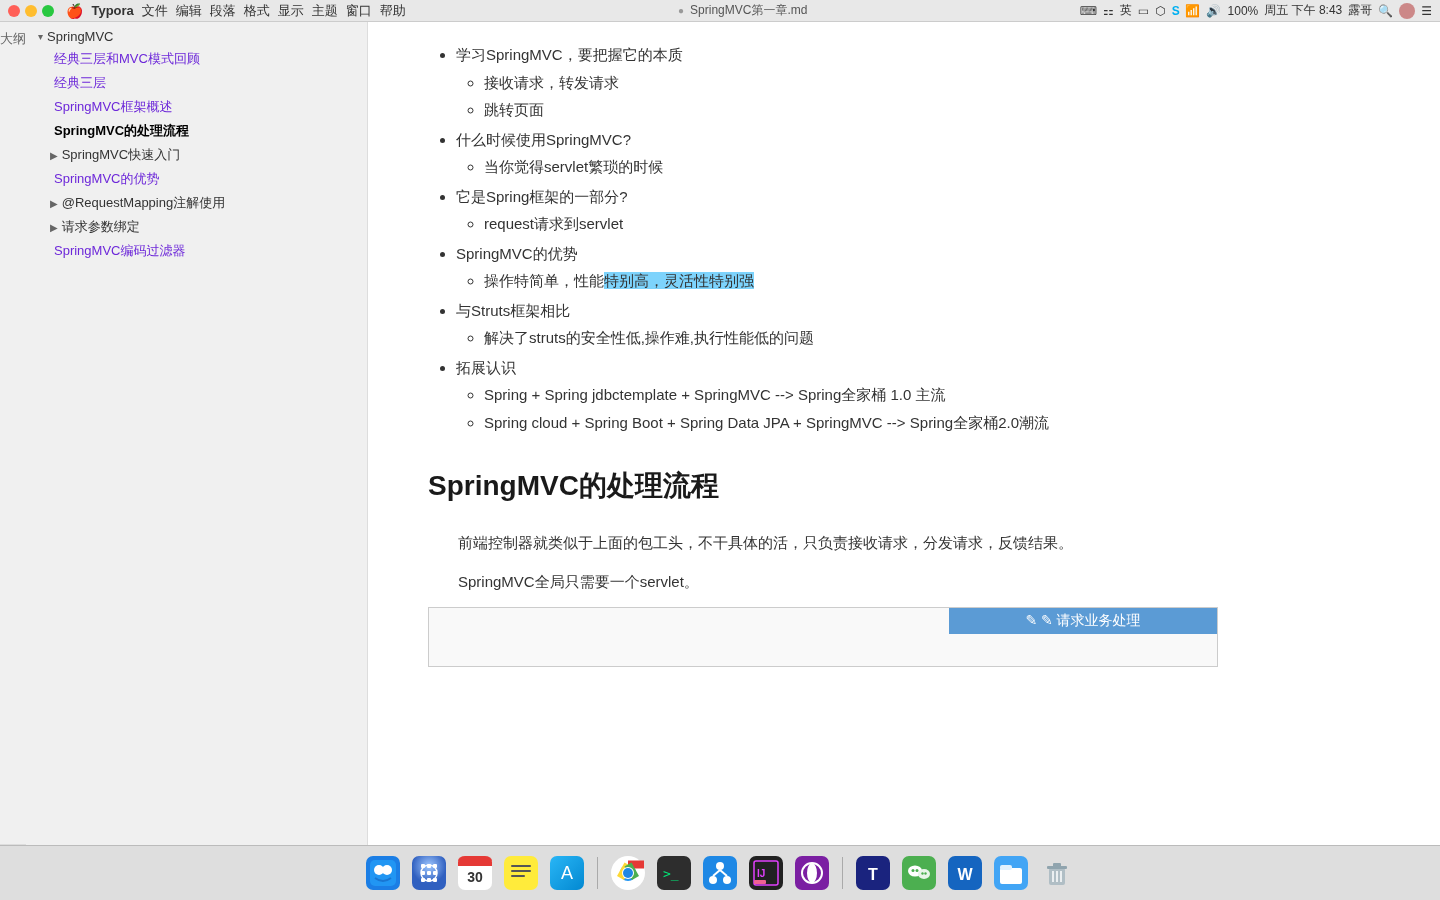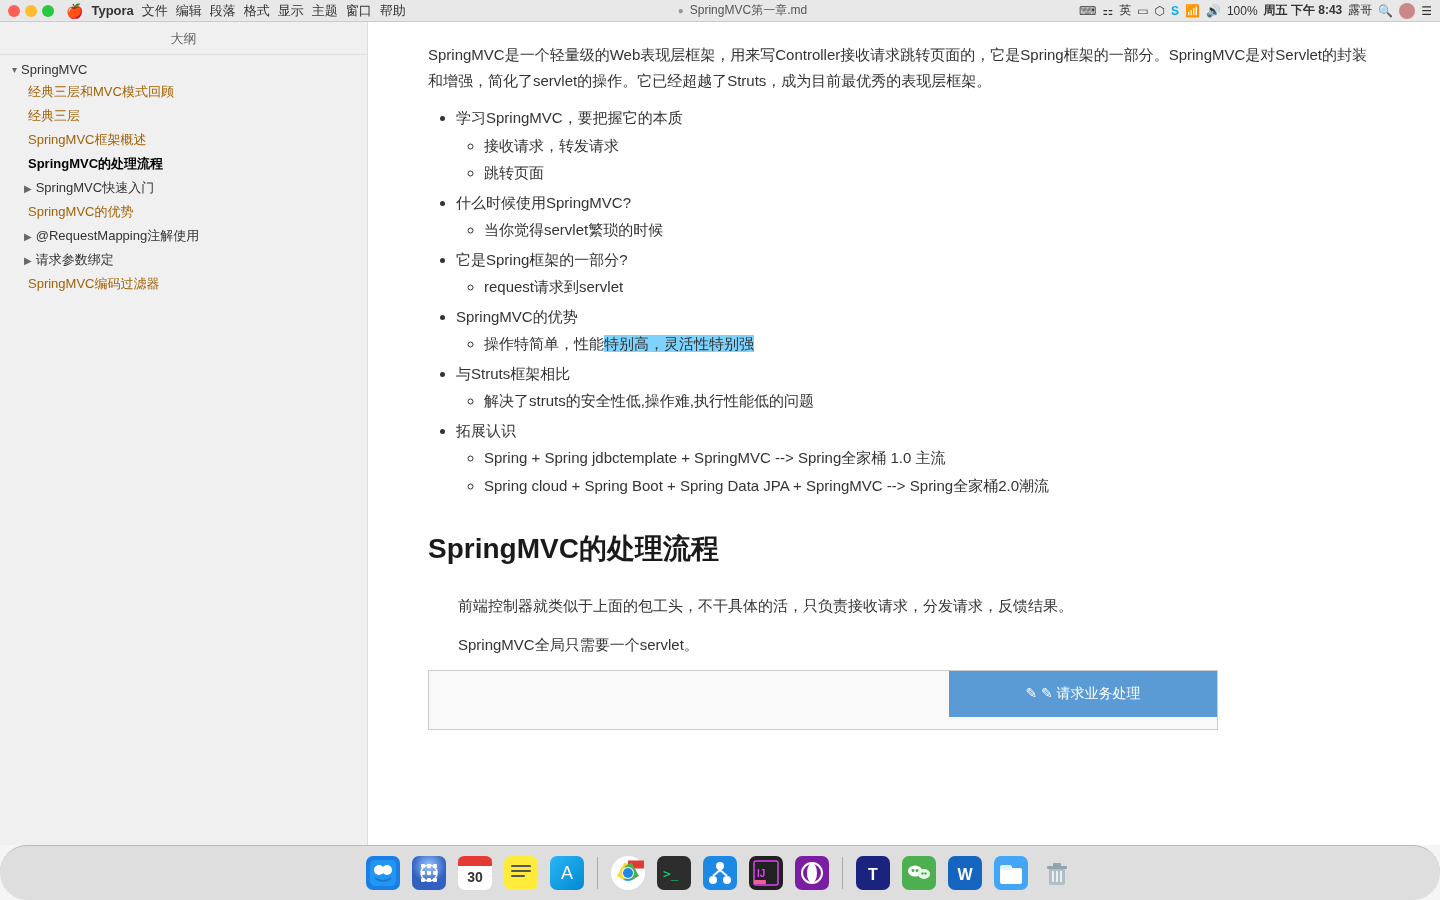--- a/index.html
+++ b/index.html
@@ -28,21 +28,21 @@
 
     
     .main-area { display: flex; flex: 1; overflow: hidden; }
 
     
     .sidebar {
       width: 368px;
       background: #f0f0f0;
       border-right: 1px solid #ddd;
       display: flex;
-      flex-direction: column;
+      flex-direction: row;
       flex-shrink: 0;
       overflow-y: auto;
     }
     .sidebar-title {
       text-align: center;
       font-size: 13px;
       color: #666;
       padding: 8px 0 6px;
       border-bottom: 1px solid #ddd;
     }
@@ -52,21 +52,21 @@
       align-items: center;
       padding: 3px 12px;
       font-size: 13px;
       color: #333;
       cursor: pointer;
     }
     .sidebar-group-header .arrow { margin-right: 4px; font-size: 10px; color: #666; }
     .sidebar-item {
       padding: 3px 12px 3px 28px;
       font-size: 13px;
-      color: #a16207;
+      color: #6d28d9;
       cursor: pointer;
       white-space: nowrap;
     }
     .sidebar-item.active {
       font-weight: 700;
       color: #000;
     }
     .sidebar-item-group {
       display: flex;
       align-items: center;
@@ -126,40 +126,39 @@
       padding: 16px;
       text-align: center;
       min-height: 60px;
       width: 790px;
       position: relative;
     }
     .diagram-header {
       background: #5b9bd5;
       color: #fff;
       font-size: 14px;
-      padding: 14px 16px;
+      padding: 4px 16px;
       position: absolute;
       top: 0;
       right: 0;
       left: 520px;
       text-align: center;
     }
 
     
     .dock {
       height: 55px;
       background: rgba(220,220,220,0.9);
       border-top: 1px solid #bbb;
       display: flex;
       align-items: center;
       justify-content: center;
       gap: 6px;
       padding: 4px 20px;
       flex-shrink: 0;
-      border-radius: 27px;
     }
     .dock-item {
       width: 40px;
       height: 40px;
       border-radius: 8px;
       display: flex;
       align-items: center;
       justify-content: center;
       font-size: 22px;
       cursor: pointer;
@@ -202,21 +201,21 @@
   <div class="titlebar-right status-icons">
     <span>⌨</span>
     <span>⚏</span>
     <span style="font-size:12px;">英</span>
     <span>▭</span>
     <span>⬡</span>
     <span style="color:#00aff0;font-weight:bold;">S</span>
     <span>📶</span>
     <span>🔊</span>
     <span style="font-size:12px;">100%</span>
-    <span style="font-size:12px;font-weight:bold;">周五 下午 8:43</span>
+    <span style="font-size:12px;">周五 下午 8:43</span>
     <span style="font-size:12px;">露哥</span>
     <span>🔍</span>
     <span style="width:16px;height:16px;border-radius:50%;background:#c88;display:inline-block;"></span>
     <span>☰</span>
   </div>
 </div>
 
 <div class="main-area">
 
   <div class="sidebar">
@@ -243,21 +242,20 @@
       <div class="sidebar-item-group">
         <span class="arrow">▶</span>
         <span>请求参数绑定</span>
       </div>
       <div class="sidebar-item">SpringMVC编码过滤器</div>
     </div>
   </div>
 
   <div class="content">
 
-    <p class="content-text">SpringMVC是一个轻量级的Web表现层框架，用来写Controller接收请求跳转页面的，它是Spring框架的一部分。SpringMVC是对Servlet的封装和增强，简化了servlet的操作。它已经超越了Struts，成为目前最优秀的表现层框架。</p>
 
     <ul class="bullet-list">
       <li>
         <span>学习SpringMVC，要把握它的本质</span>
         <ul class="bullet-sub-list">
           <li>接收请求，转发请求</li>
           <li>跳转页面</li>
         </ul>
       </li>
       <li>

